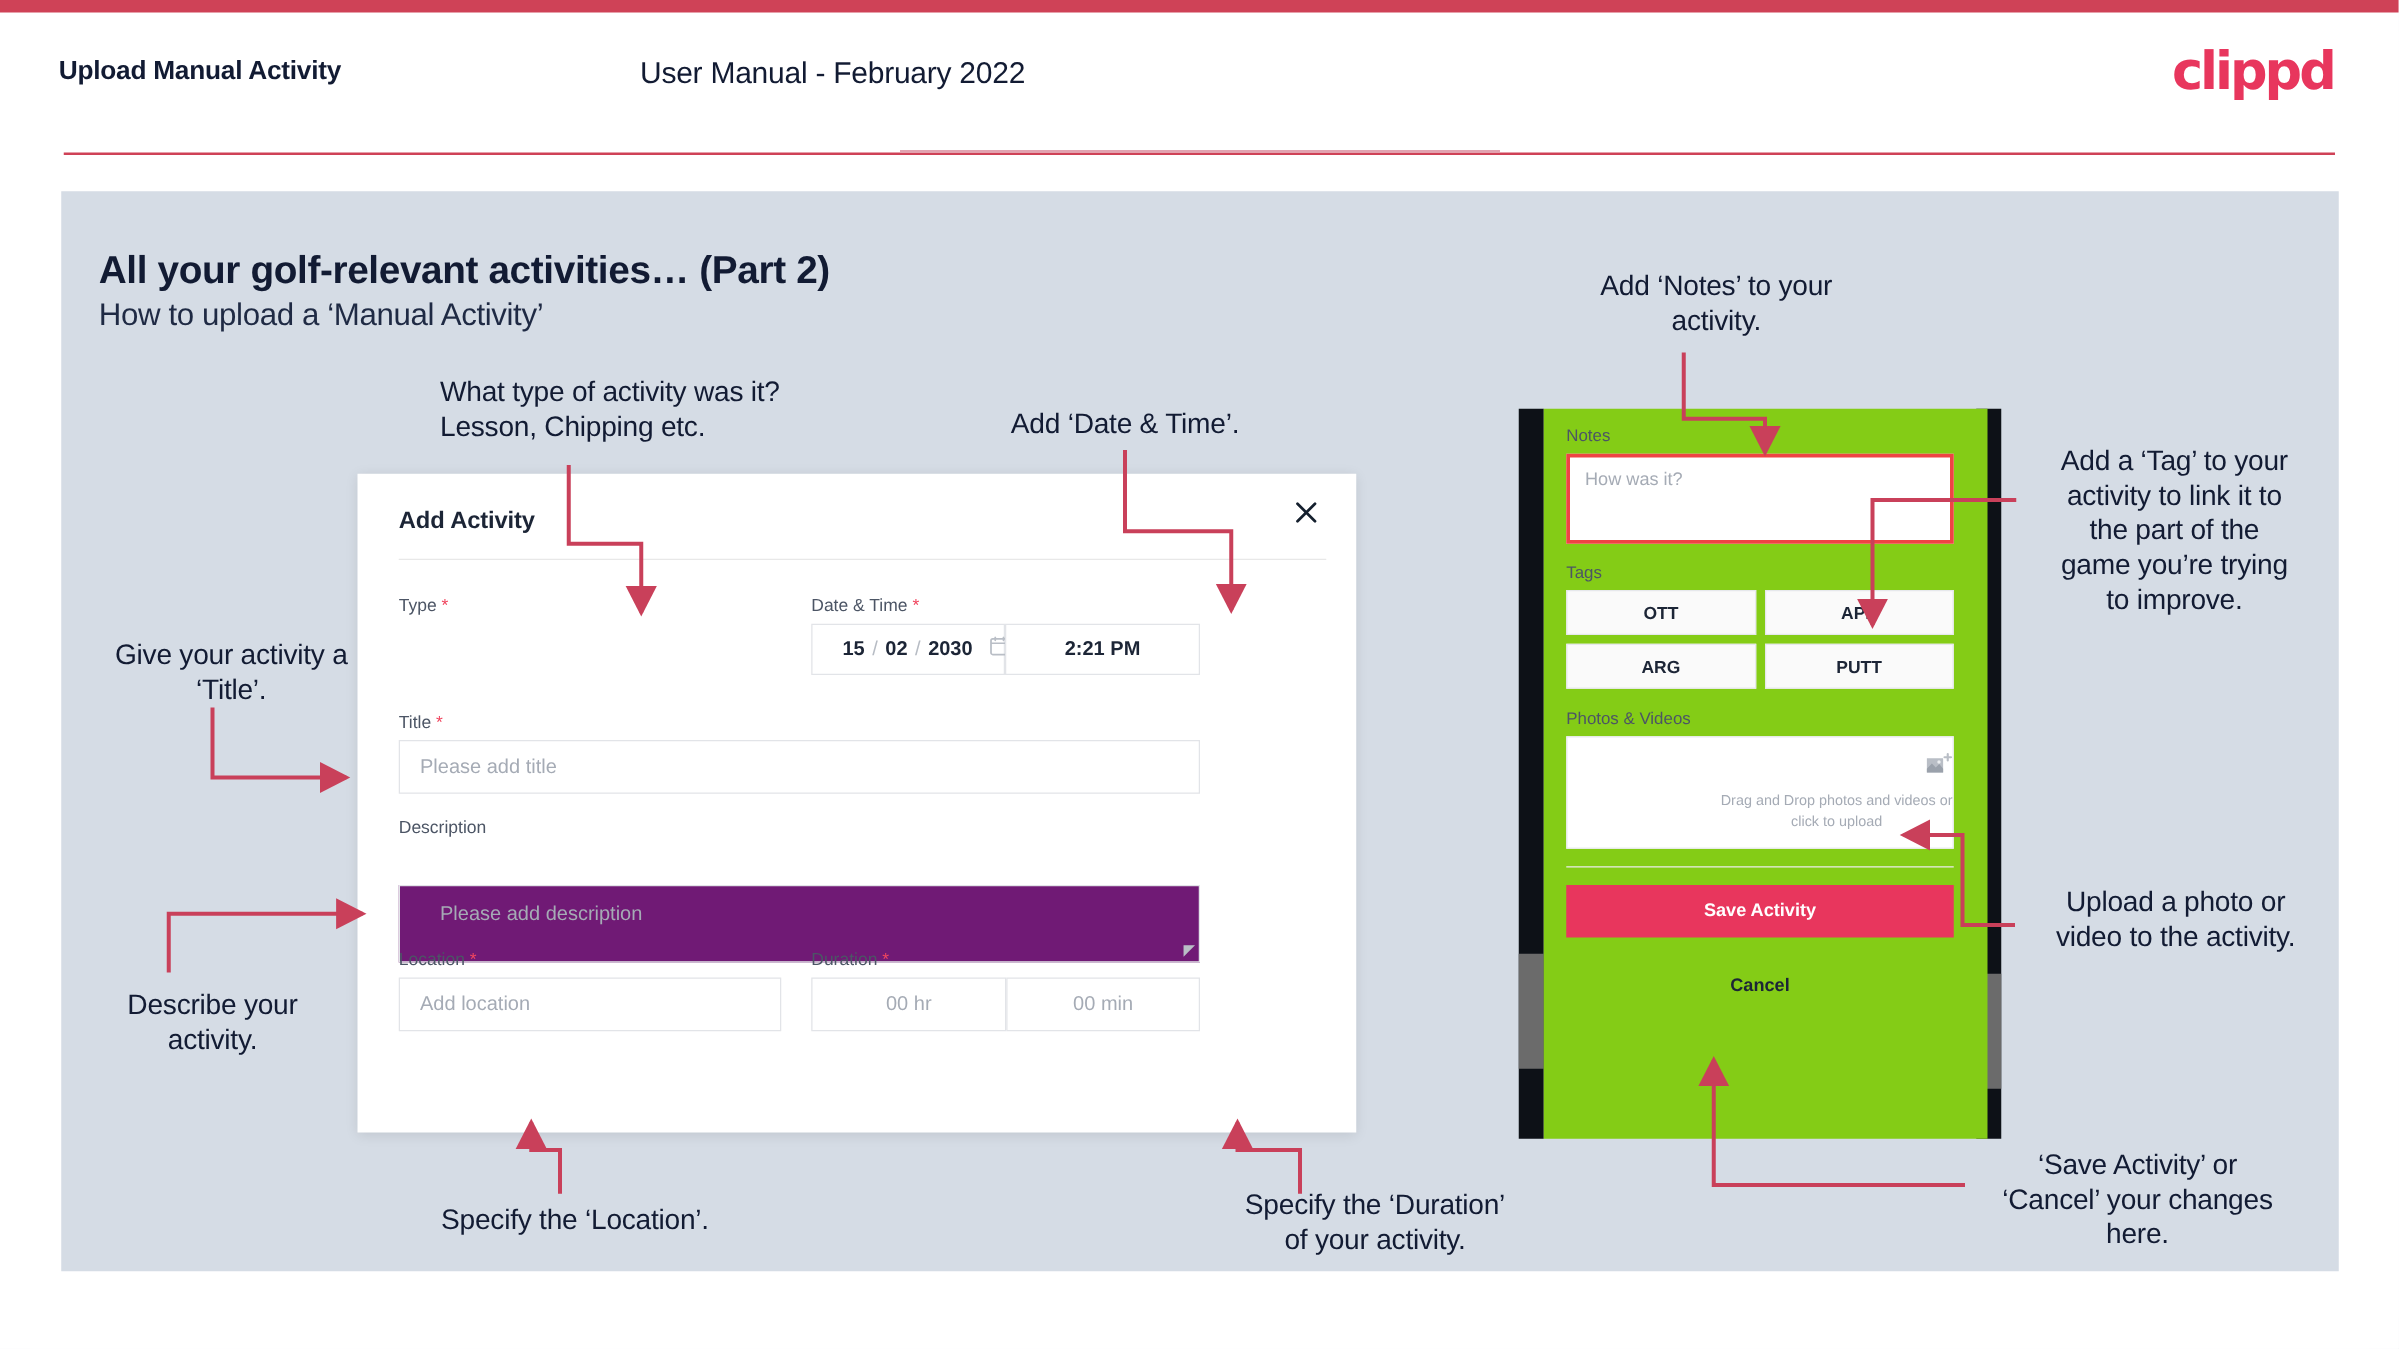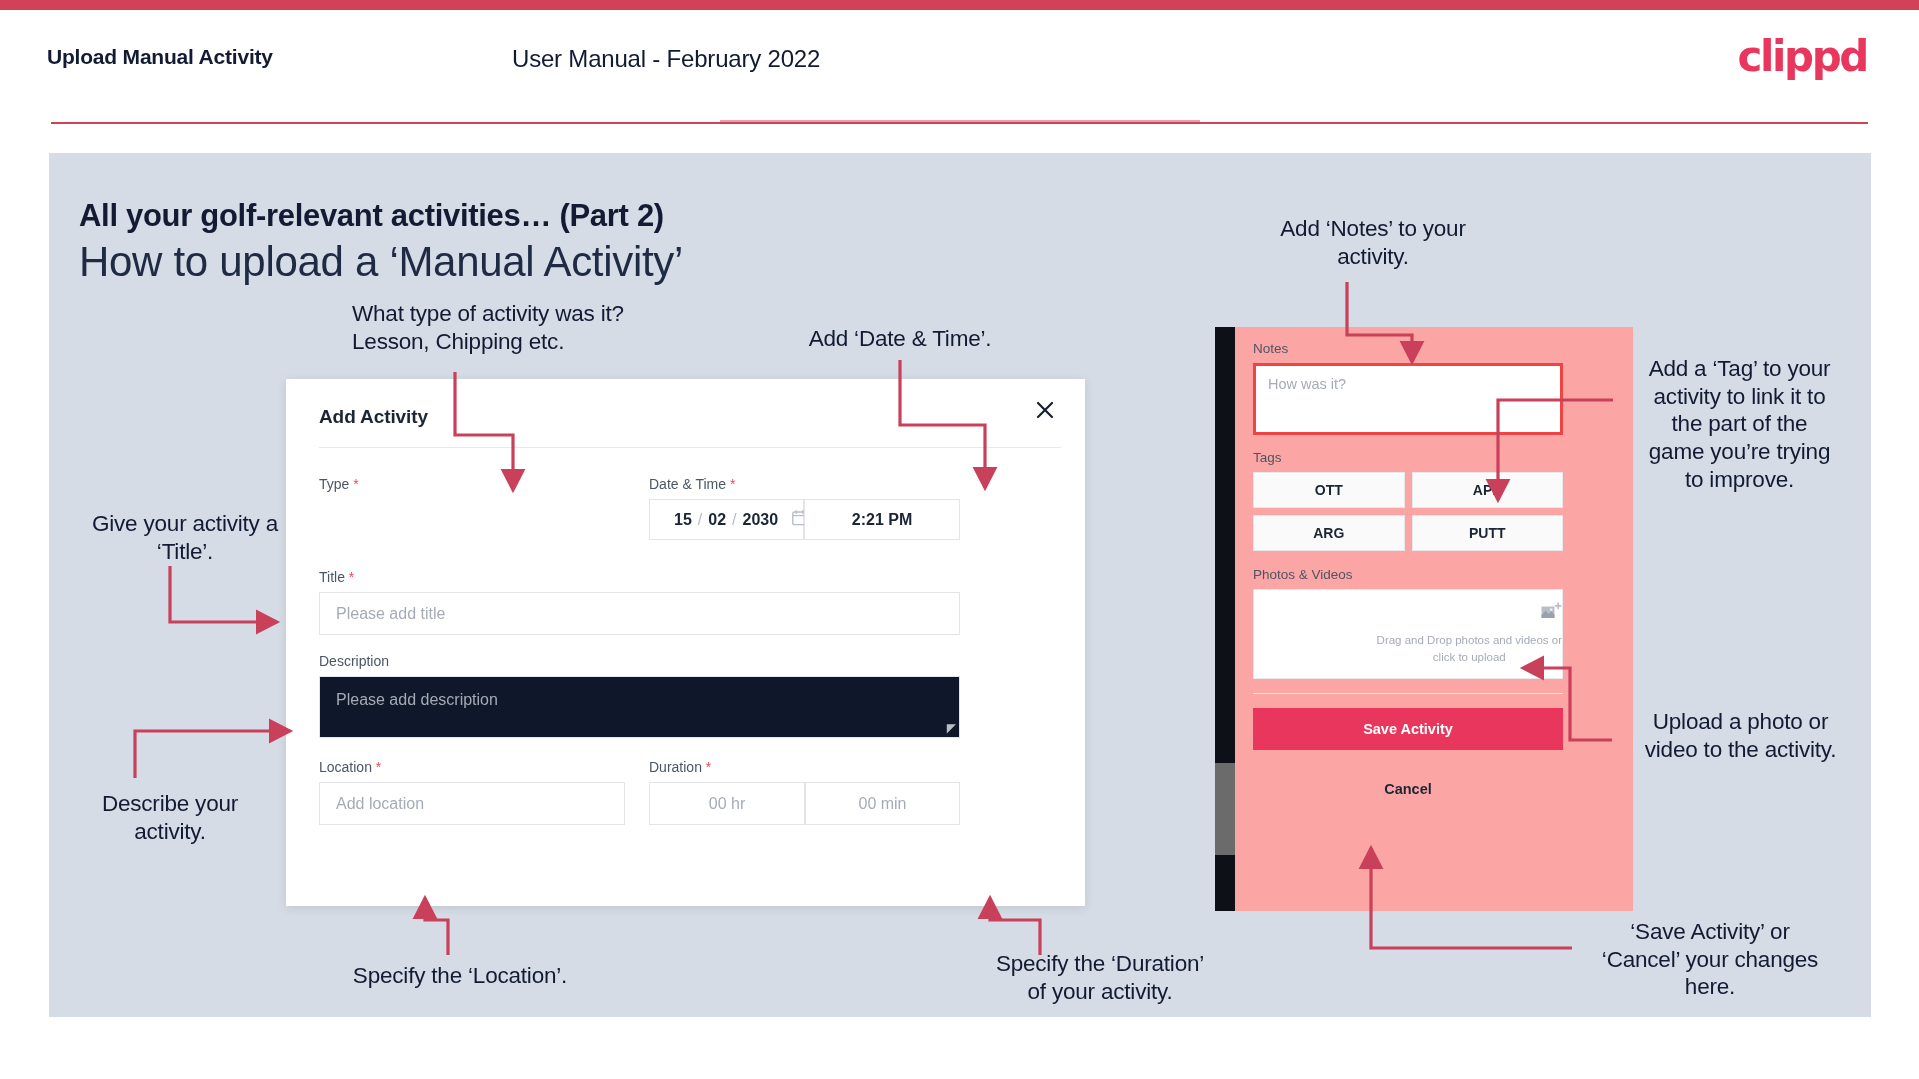--- a/index.html
+++ b/index.html
@@ -46,21 +46,21 @@
     position:absolute; left:49px; top:153px; width:1822px; height:864px;
     background:#d5dce5;
   }
 
   .slide-title{
     position:absolute; left:79px; top:198px;
     font-size:31px; font-weight:700; color:#121b33; letter-spacing:-0.3px;
   }
   .slide-subtitle{
     position:absolute; left:79px; top:238px;
-    font-size:42px; font-weight:400; color:#1f2a44; letter-spacing:-0.3px;
+    font-size:25px; font-weight:400; color:#1f2a44; letter-spacing:-0.3px;
   }
 
   
   .ann{
     position:absolute;
     color:#121b33; font-size:22.5px; line-height:1.23;
     font-weight:400; letter-spacing:-0.2px;
   }
   .ann.c{ text-align:center; }
   .ann.l{ text-align:left; }
@@ -98,23 +98,24 @@
     padding-left:16px;
   }
   .input.center{ justify-content:center; padding-left:0; }
 
   .chev{
     position:absolute; right:16px; top:50%; transform:translateY(-50%);
     pointer-events:none;
   }
 
   .textarea{
-    position:absolute; background:#0f172a; border:1px solid #e2e4e8;
-    font-size:16px; color:#a5abb5; padding:14px 0 0 16px;
+    position:absolute; background:#701a75; border:1px solid #e2e4e8;
+    font-size:16px; color:#a5abb5; padding:14px 0 0 32px;
     overflow:hidden;
+    margin-top:32px;
   }
   .resize-grip{
     position:absolute; right:3px; bottom:2px; font-size:12px; color:#b9bec6;
     transform:rotate(0deg);
   }
 
   .date-wrap{
     position:absolute; display:flex; align-items:center;
     border:1px solid #e2e4e8; background:#fff;
   }
@@ -131,22 +132,22 @@
   }
   .bezel{
     position:absolute; top:0; width:20px; height:584px; background:#0d1117;
   }
   .bezel.left{ left:0; }
   .bezel.right{ right:0; }
   .bezel-btn{
     position:absolute; width:20px; background:#6b6b6b;
   }
   .phone-screen{
-    position:absolute; left:20px; top:0; width:398px; height:584px;
-    background:#fca5a5; padding:14px 18px 0 18px;
+    position:absolute; left:20px; top:0; width:355px; height:584px;
+    background:#84cc16; padding:14px 18px 0 18px;
   }
 
   .p-label{ font-size:13.5px; color:#4c5565; margin-bottom:7px; }
   .p-notes{
     width:310px; height:72px; border:3px solid #ef4444; background:#fff;
     font-size:14.5px; color:#a5abb5; padding:10px 0 0 12px;
     margin-bottom:15px;
   }
   .tag-grid{
     display:grid; grid-template-columns:1fr 1fr; gap:7px;

